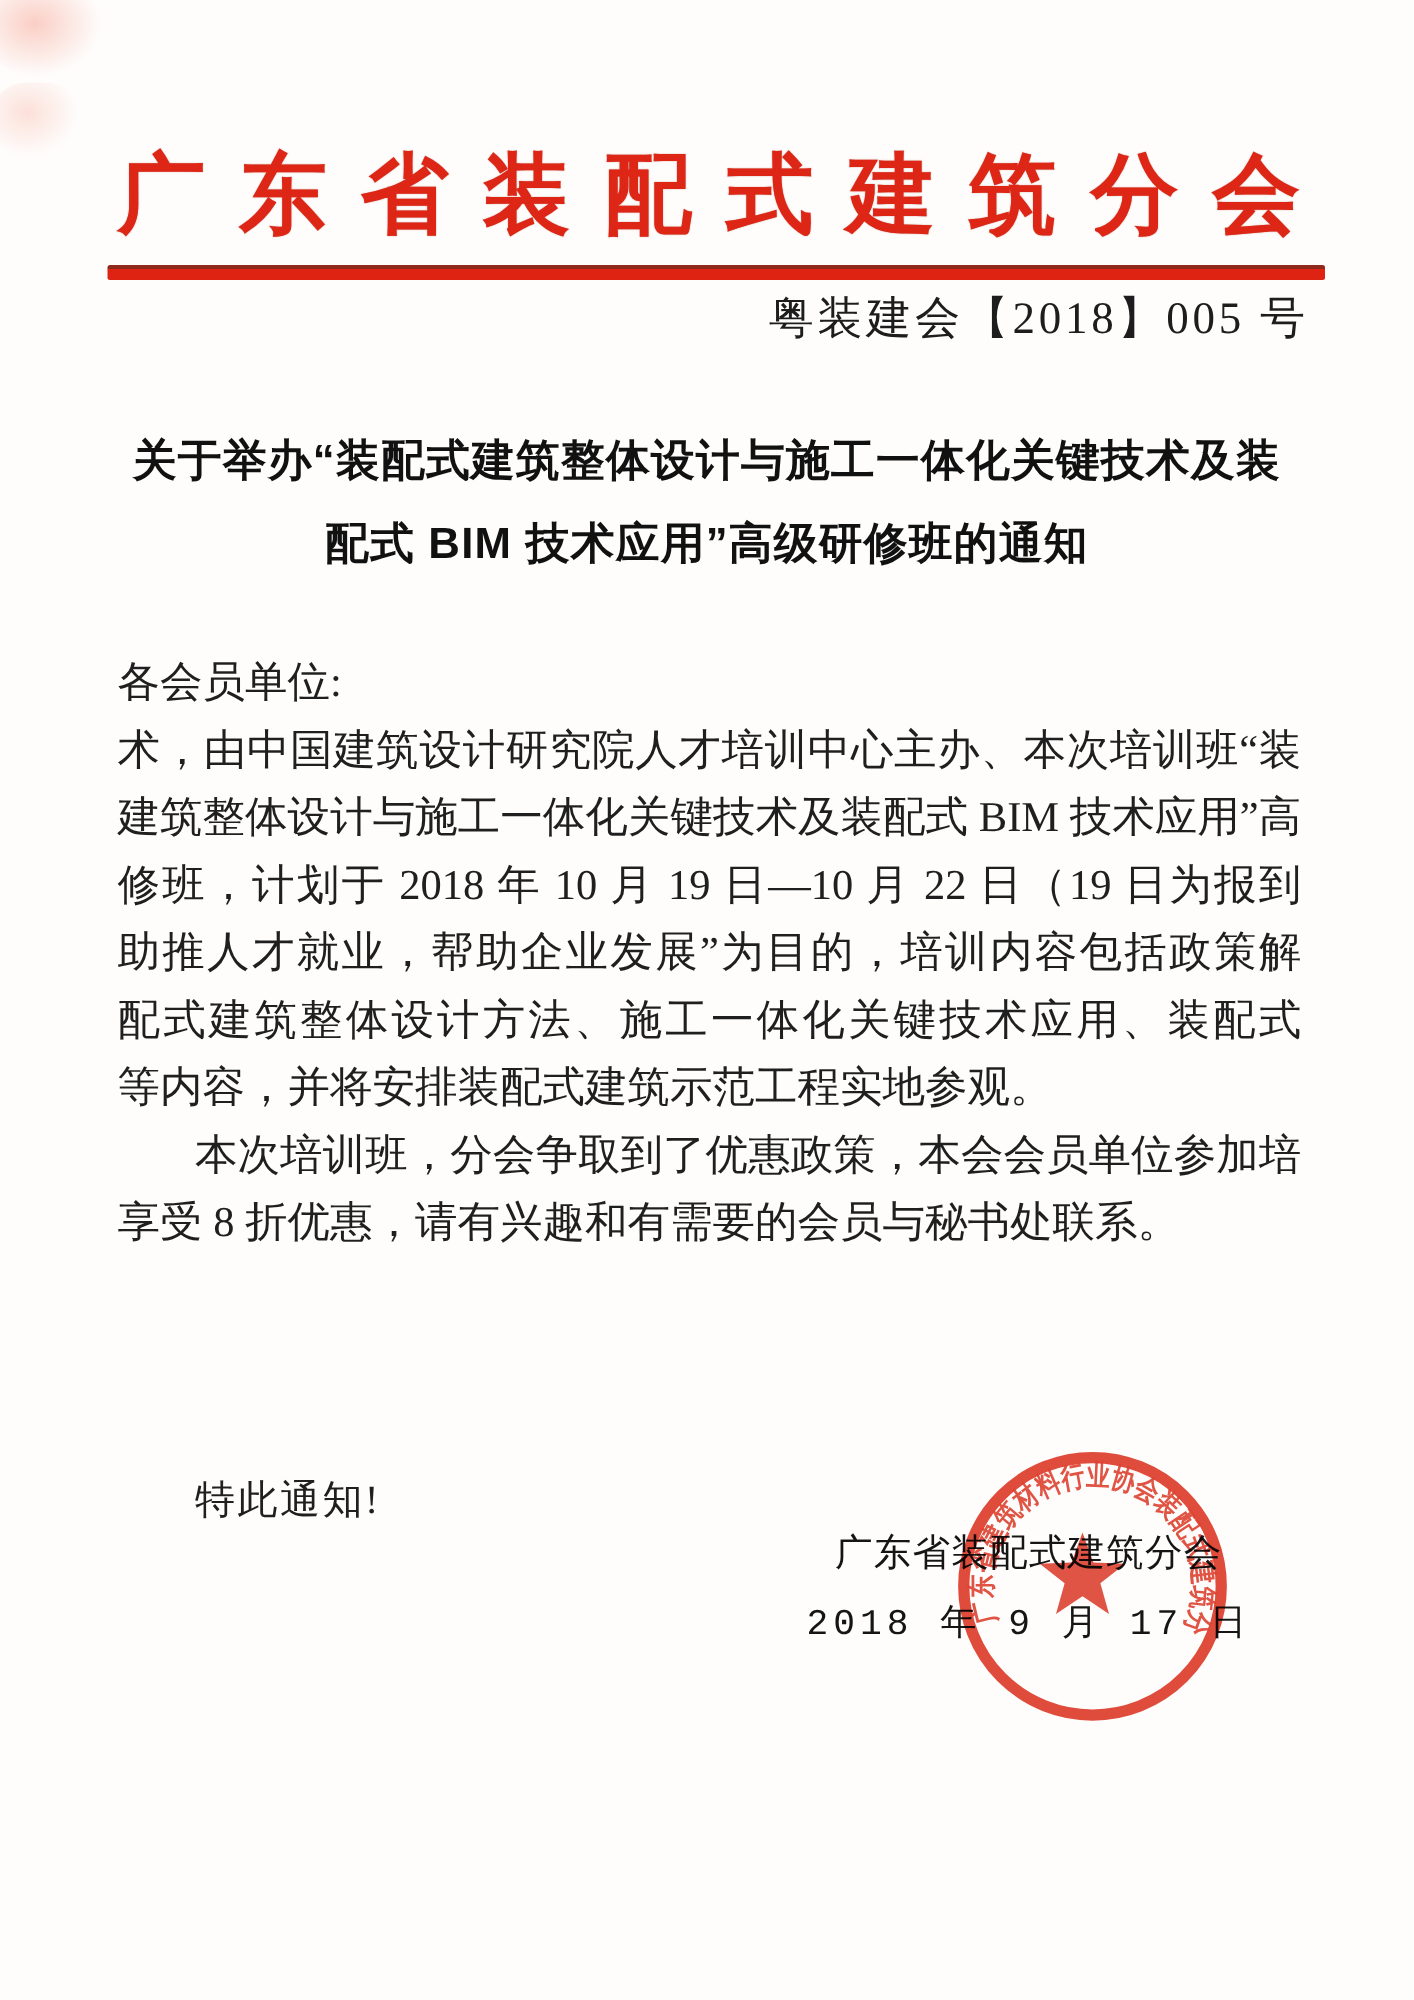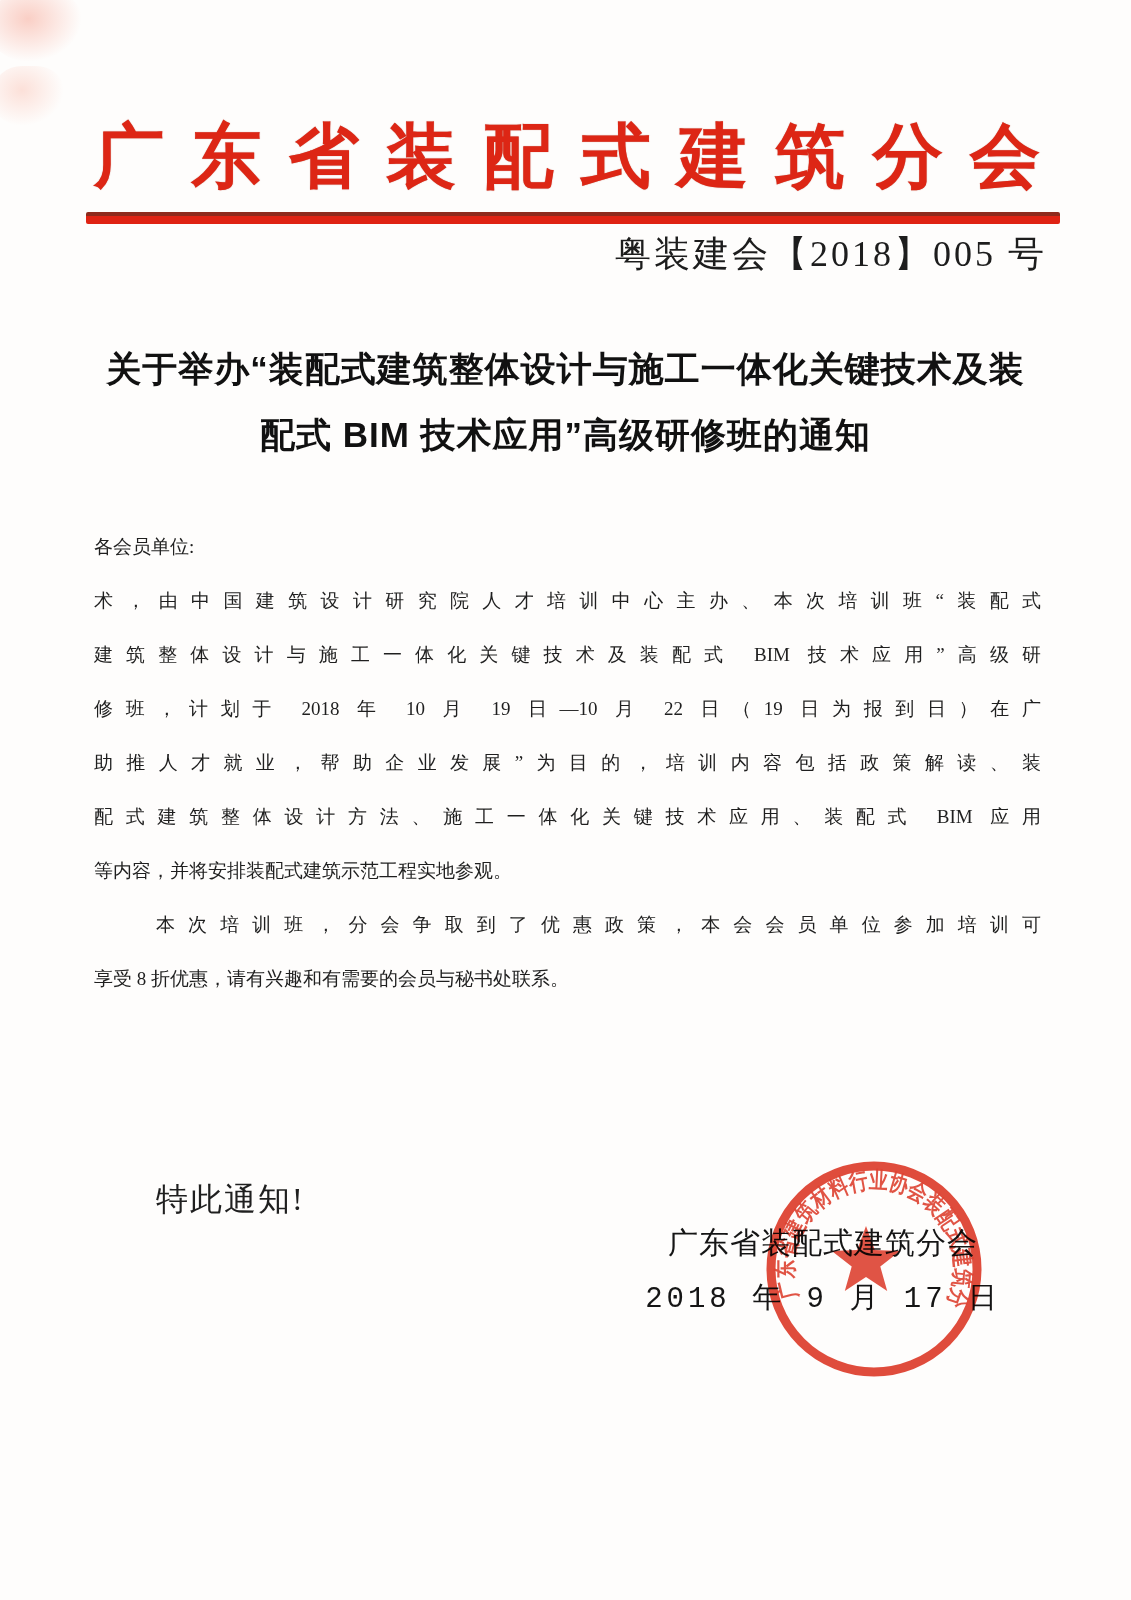--- a/index.html
+++ b/index.html
@@ -36,21 +36,21 @@
     font-size:36px;line-height:32px;letter-spacing:3px;color:#1d1d1d;
   }
   .notice-title{
     position:absolute;left:40px;right:40px;top:336px;
     text-align:center;font-size:35px;line-height:66px;font-weight:700;
     font-family:Liberation Sans, sans-serif;
     color:#111;letter-spacing:1px;
   }
   .body-block{
     position:absolute;left:94px;right:90px;top:520px;
-    font-size:19px;color:#1f1f1f;
+    font-size:34px;color:#1f1f1f;
   }
   .line{height:54px;line-height:54px;white-space:nowrap;}
   .fill{white-space:normal;text-align:justify;text-align-last:justify;-moz-text-align-last:justify;text-justify:inter-character;overflow:hidden;height:54px;}
   .indent{text-indent:62px;}
   .notice-close{
     position:absolute;left:94px;top:1182px;
     font-size:32px;line-height:34px;letter-spacing:2px;text-indent:62px;color:#1f1f1f;
   }
   .signoff{
     position:absolute;right:130px;top:1226px;

